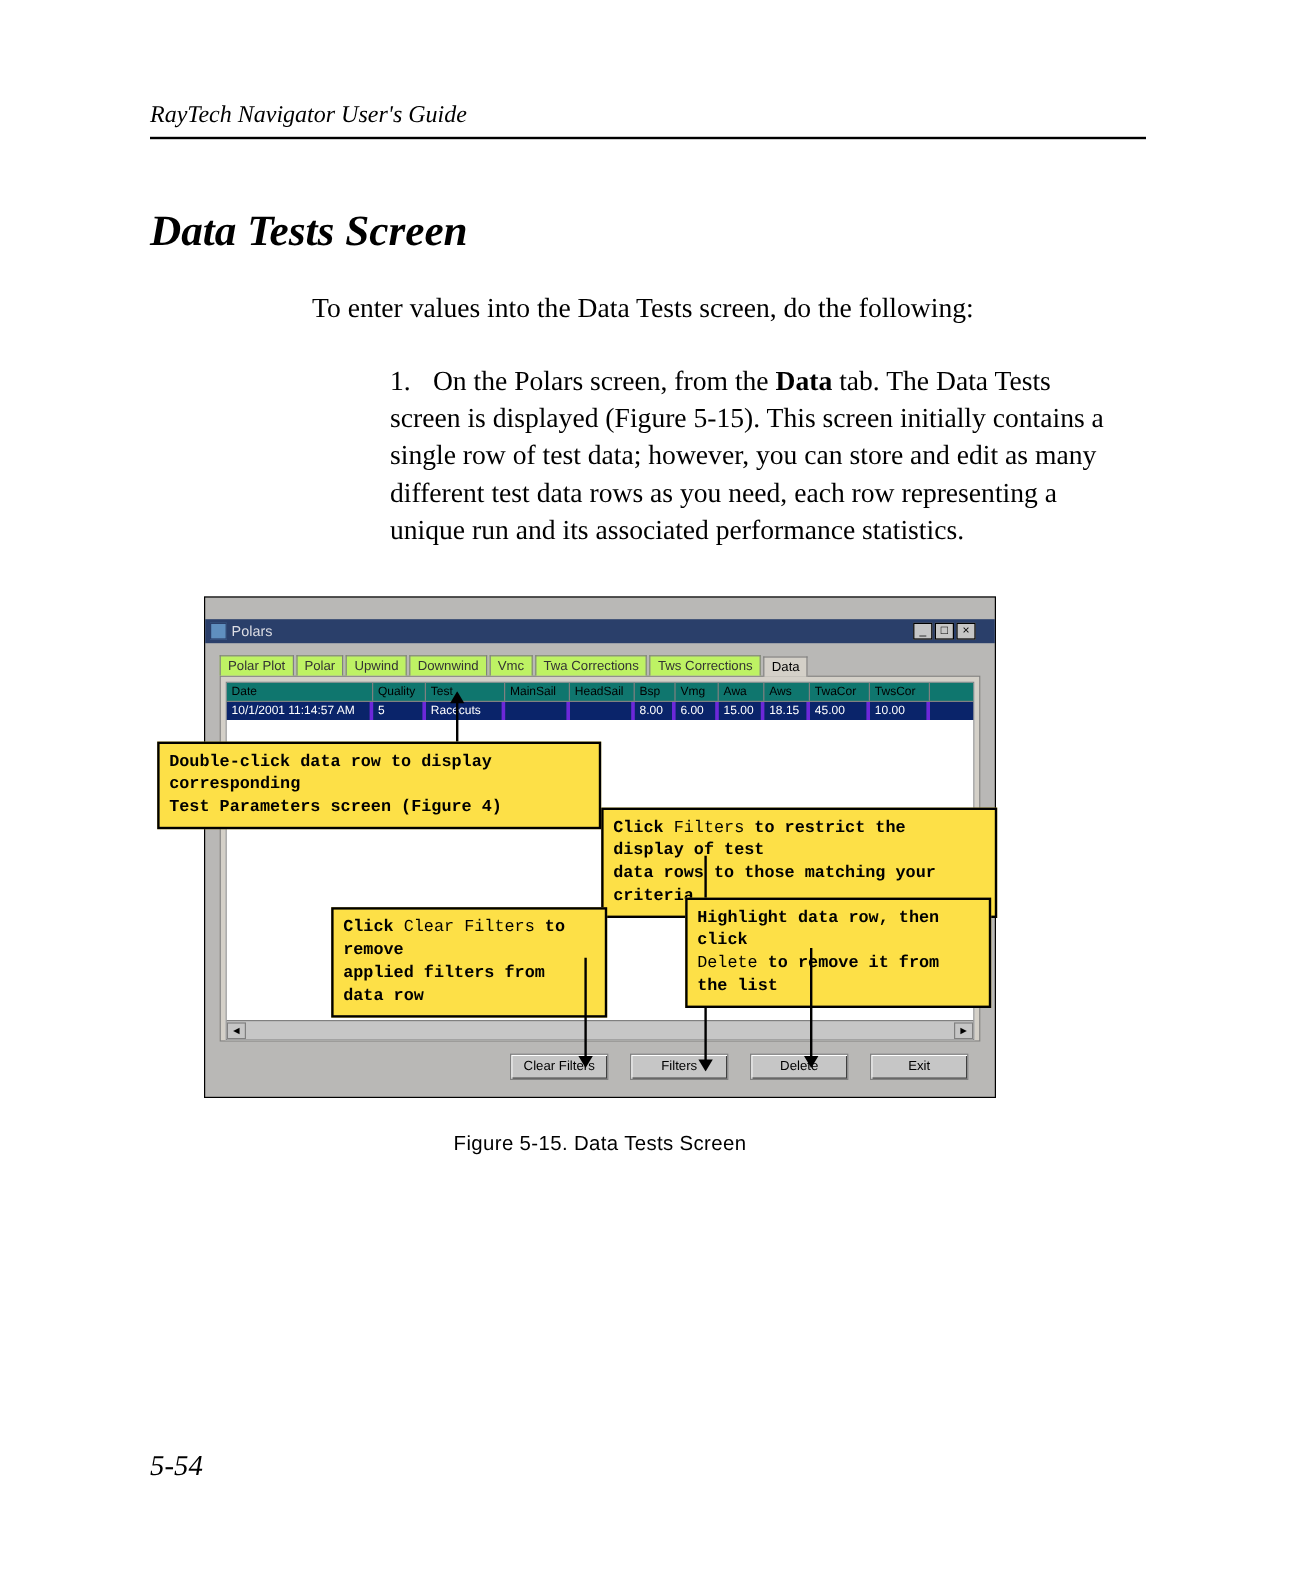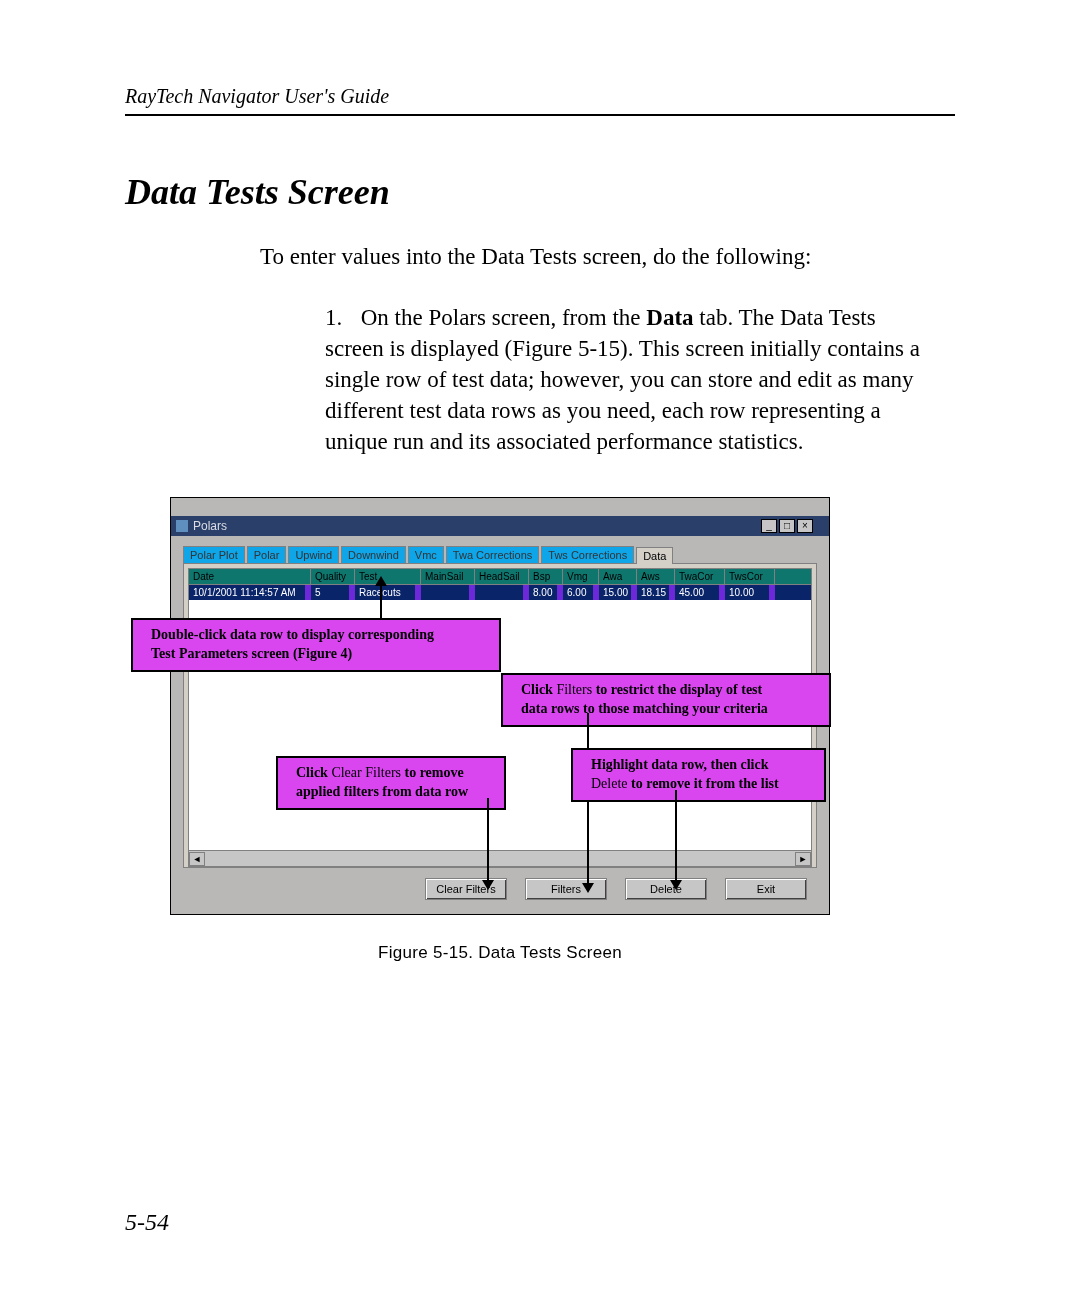--- a/index.html
+++ b/index.html
@@ -72,41 +72,41 @@
     width:16px; height:14px; background:#c6c6c6; border:1px solid #000; margin-left:2px;
     display:flex; align-items:center; justify-content:center; font-size:10px; line-height:1; color:#000;
   }
   .client {
     padding: 10px 12px 14px 12px;
   }
   .tabs {
     display:flex; gap:0; margin-bottom:0; font-size:11px;
   }
   .tab {
-    border:1px solid #808080; border-bottom:none; background:#0ea5e9;
+    border:1px solid #808080; border-bottom:none; background:#bef264;
     padding:2px 6px; margin-right:2px; color:#333;
   }
   .tab.active { background:#d4d0c8; color:#000; position:relative; top:1px; }
   .tablepane {
     border:1px solid #808080; background:#d4d0c8; padding:4px 4px 0 4px;
   }
   .dgrid {
     border:1px solid #808080; background:#fff; width:100%;
   }
   .dhead {
     display:flex; background:#0f766e; border-bottom:1px solid #808080; font-size:10px;
   }
   .dcolh {
     border-right:1px solid #808080; padding:2px 4px; overflow:hidden; white-space:nowrap;
   }
   .drow {
     display:flex; background:#0a246a; color:#fff; font-size:10px;
   }
   .dcell {
-    border-right:6px solid #6d28d9; padding:2px 4px; overflow:hidden; white-space:nowrap;
+    border-right:3px solid #6d28d9; padding:2px 4px; overflow:hidden; white-space:nowrap;
   }
   .gridbody {
     height: 250px; background:#fff; position:relative;
   }
   .hscroll {
     height:16px; background:#c6c6c6; border-top:1px solid #808080;
     display:flex; justify-content:space-between; align-items:center; padding:0;
   }
   .sbtn {
     width:16px; height:14px; background:#c6c6c6; border:1px solid #808080;
@@ -118,22 +118,22 @@
   .wbtn {
     width:82px; height:22px; border:1px solid #808080; background:#c6c6c6;
     font-size:11px; display:flex; align-items:center; justify-content:center;
     box-shadow: inset 1px 1px 0 #fff, inset -1px -1px 0 #404040;
   }
   
   .callouts {
     position:absolute; left:0; top:0; width:100%; height:100%; pointer-events:none;
   }
   .callout {
-    position:absolute; background:#d946ef; border:2px solid #000; padding:6px 18px;
-    font-family: Liberation Serif, serif; font-size:14px; font-weight:bold; line-height:1.35;
+    position:absolute; background:#fde047; border:2px solid #000; padding:6px 8px;
+    font-family: Liberation Mono, monospace; font-size:14px; font-weight:bold; line-height:1.35;
   }
   .callout .nb { font-weight:normal; }
   .arrow { position:absolute; pointer-events:none; }
   .figcap {
     text-align:center; font-family: Arial, Helvetica, sans-serif; font-size:17px;
     margin-top: 28px; letter-spacing:0.3px;
   }
   .pagenum {
     position:absolute; left:125px; bottom:75px; font-style:italic; font-size:24px;
   }

